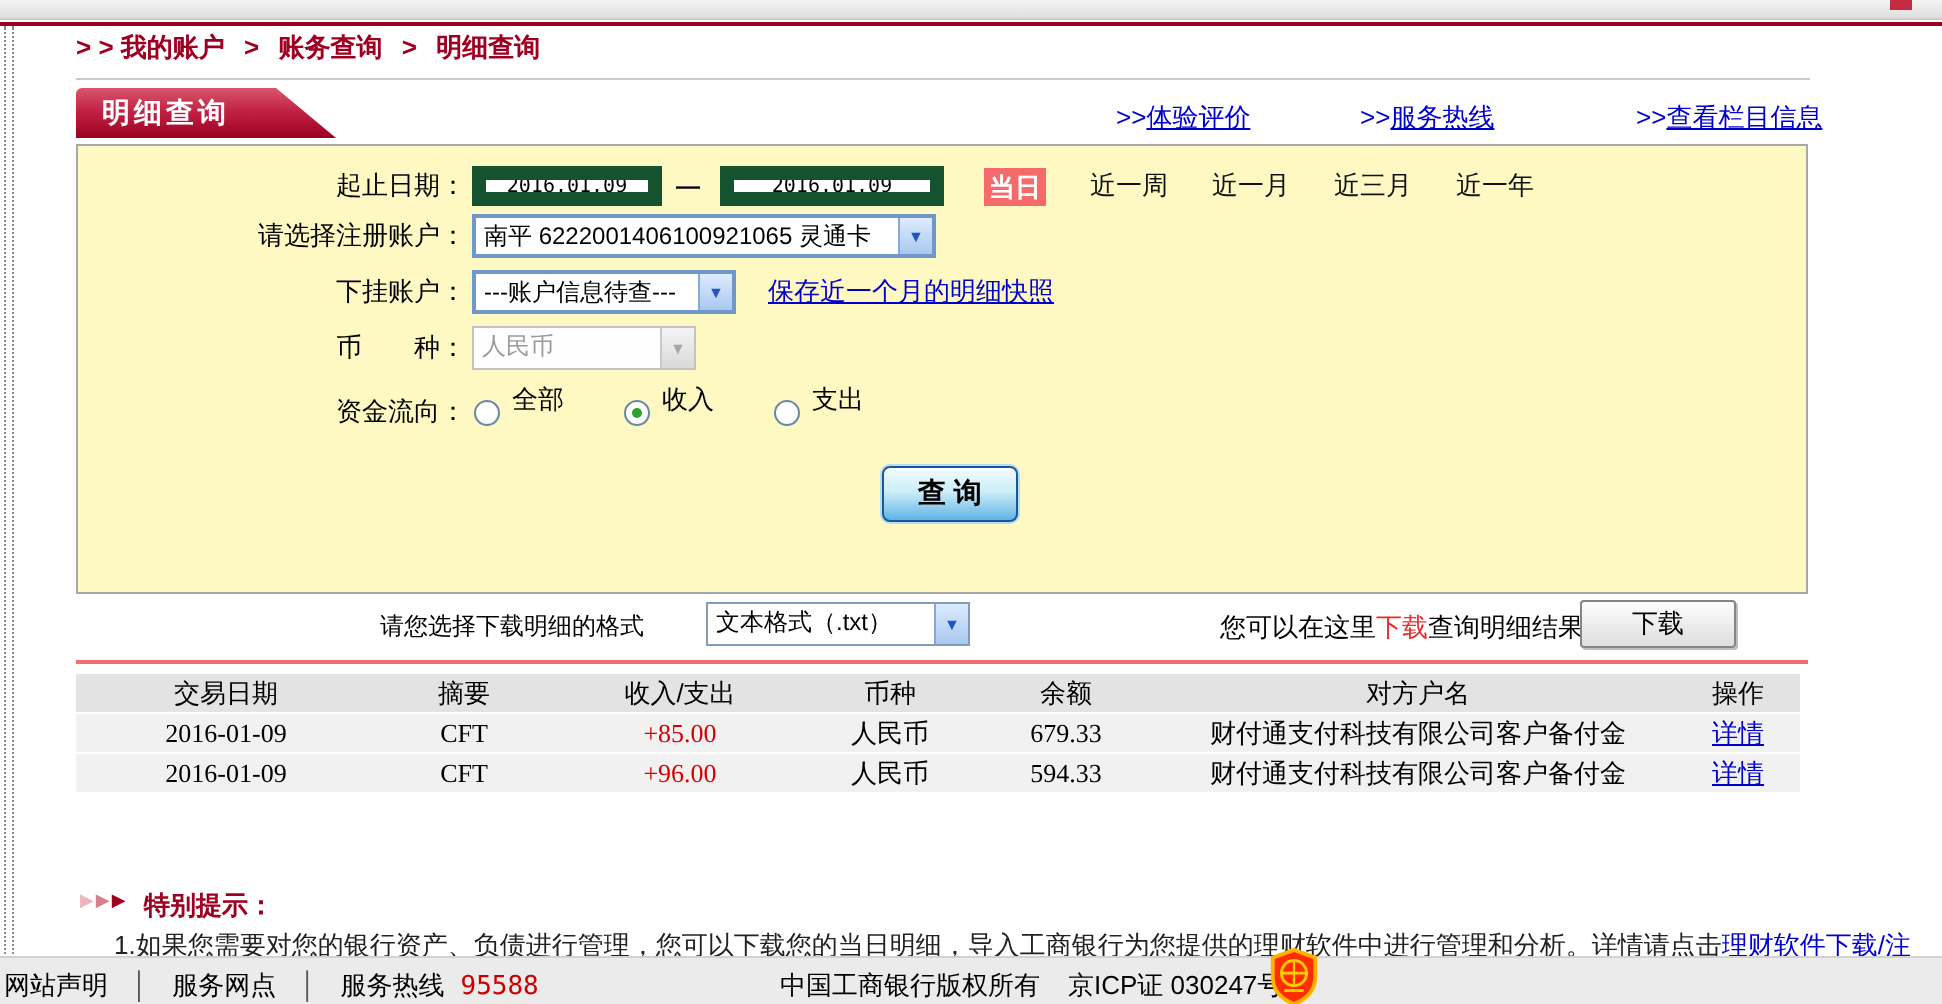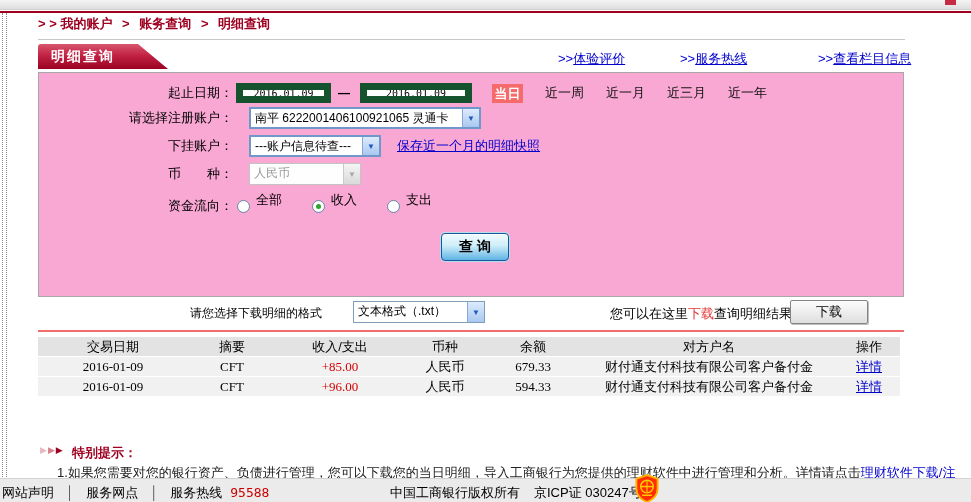--- a/index.html
+++ b/index.html
@@ -19,32 +19,32 @@
   .top-rule{left:38px;top:39px;width:867px;height:1px;background:#c9c9c9;}
   
   .tab{left:38px;top:44px;width:130px;height:25px;line-height:25px;padding-left:13px;box-sizing:border-box;
     color:#fff;font-weight:bold;font-size:14px;letter-spacing:2px;
     background:linear-gradient(180deg,#d8566c 0%,#c22345 45%,#9b0122 100%);
     clip-path:polygon(0 0,100px 0,130px 100%,0 100%);border-radius:3px 0 0 0;}
   .toplink{top:50px;color:#0000cc;font-size:13px;text-decoration:none;cursor:pointer;white-space:nowrap;}
   .toplink .ul{text-decoration:underline;}
   .tl1{left:558px}.tl2{left:680px}.tl3{left:818px}
   
-  .panel{left:38px;top:72px;width:866px;height:225px;background:#f9a8d4;border:1px solid #a8a8a8;box-sizing:border-box;}
+  .panel{left:38px;top:72px;width:866px;height:225px;background:#fef9c3;border:1px solid #a8a8a8;box-sizing:border-box;}
   .frow{position:absolute;left:0;width:100%;display:flex;align-items:center;}
   .flabel{width:194px;text-align:right;font-size:13px;color:#000;flex:0 0 194px;white-space:pre;}
   .r1{top:10px}.r2{top:34px}.r3{top:62px}.r4{top:90px}.r5{top:118px}
   .date-input{width:95px;height:20px;margin-left:3px;border:7px solid #14532d;text-align:center;
     font-family:"DejaVu Sans Mono","Liberation Mono",monospace;font-size:10px;background:#fff;box-sizing:border-box;}
   .date-input.w2{width:112px;}
   .dash{margin:0 7px;font-weight:bold;}
   .today{display:inline-block;margin-left:20px;width:31px;height:19px;line-height:19px;text-align:center;
     background:#f56a6a;color:#fff;font-size:13px;font-weight:bold;cursor:pointer;}
   .qlink{margin-left:22px;color:#111;font-size:13px;text-decoration:none;cursor:pointer;}
-  .xp-select{margin-left:16px;height:22px;background:#fff;border:2px solid #6f97c9;box-sizing:border-box;display:flex;align-items:stretch;cursor:pointer;}
+  .xp-select{margin-left:3px;height:22px;background:#fff;border:2px solid #6f97c9;box-sizing:border-box;display:flex;align-items:stretch;cursor:pointer;}
   .xp-select .sel-text{flex:1;font-size:12px;line-height:18px;padding:0 4px;white-space:nowrap;overflow:hidden;}
   .xp-select .sel-arrow{width:16px;flex:0 0 16px;display:flex;align-items:center;justify-content:center;
     background:linear-gradient(180deg,#ddebfd,#a9c8f0);border-left:1px solid #86a7d8;color:#1f55c0;font-size:8px;}
   .xp-select.disabled{border:1px solid #c3c3c3;background:#fefefe;cursor:default;}
   .xp-select.disabled .sel-text{color:#9b9b9b;}
   .xp-select.disabled .sel-arrow{background:linear-gradient(180deg,#f5f5f5,#d9d9d9);border-left:1px solid #c9c9c9;color:#a6a6a6;}
   .w-account{width:232px}.w-sub{width:132px}.w-cur{width:112px}.w-fmt{width:132px;margin-left:16px;border-width:1px;border-color:#7f9db9;}
   .snap-link{margin-left:16px;color:#0000cc;font-size:13px;text-decoration:underline;cursor:pointer;}
   .radio{display:inline-block;width:13px;height:13px;border-radius:50%;background:radial-gradient(circle at 35% 30%,#fff 55%,#e8eef5);
     border:1px solid #6b87a5;box-sizing:border-box;position:relative;cursor:pointer;vertical-align:middle;}

